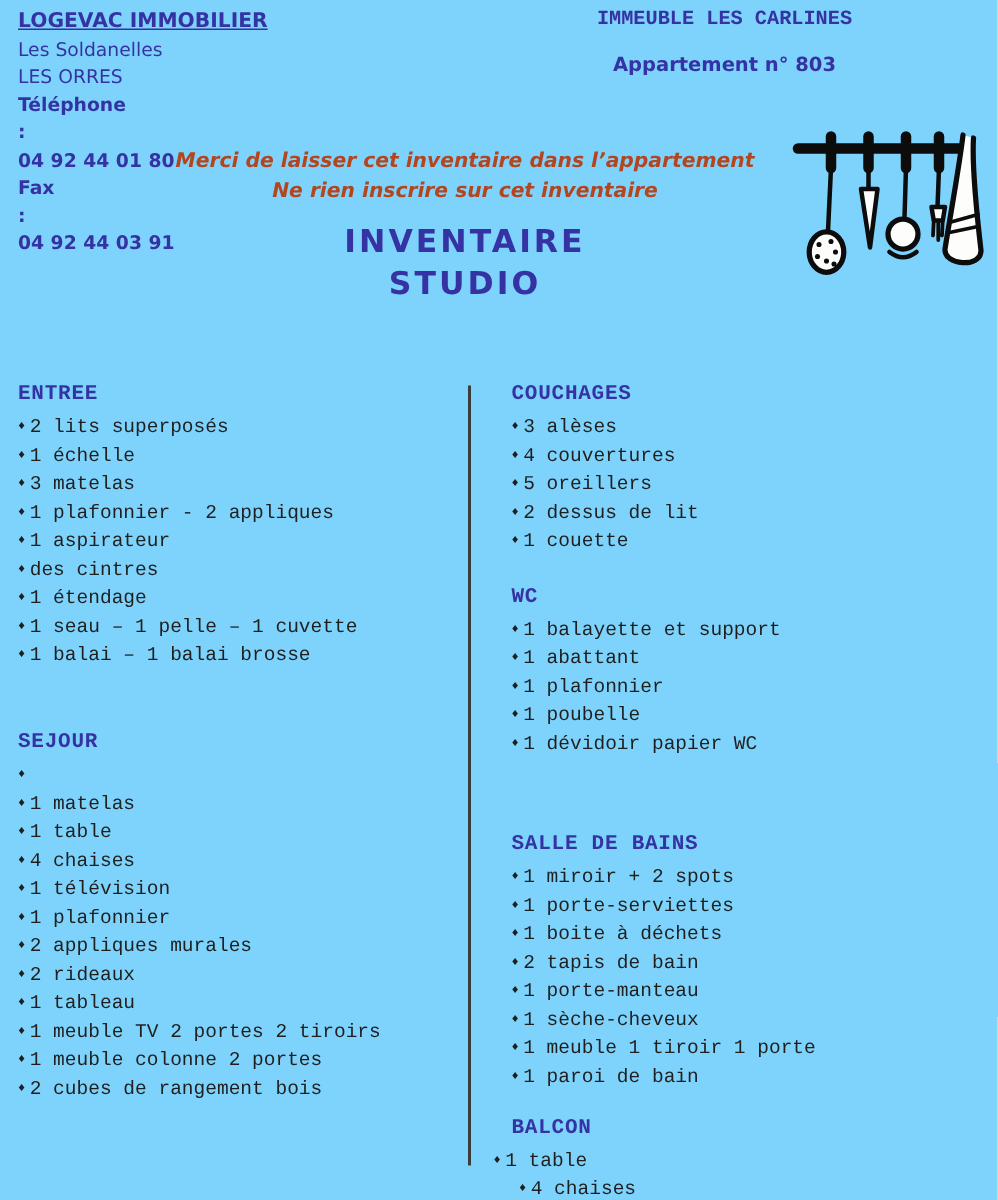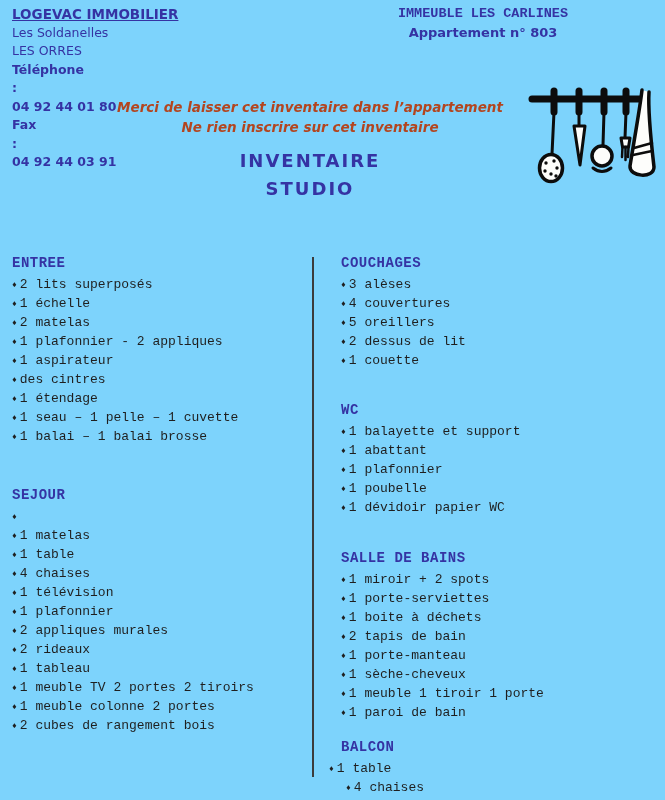--- a/index.html
+++ b/index.html
@@ -18,49 +18,49 @@
     overflow:hidden;
   }
   
   .agency{position:absolute;left:12px;top:5px;font-size:12.5px;line-height:18.5px;color:var(--blue);}
   .agency-name{font-weight:bold;font-size:13.5px;text-decoration:underline;}
   .contact-row{font-weight:bold;display:flex;flex-direction:column;}
   .contact-row .lbl{display:inline-block;width:80px;}
   .contact-row .sep{margin-right:7px;}
   .building{position:absolute;left:368px;top:6px;width:230px;text-align:center;color:var(--blue);font-weight:bold;}
   .building-name{font-size:13.5px;font-family:Liberation Mono, monospace;}
-  .building-apartment{margin-top:4px;font-size:13px;}
+  .building-apartment{margin-top:15px;font-size:13px;}
   
   .notice{
     position:absolute;top:97px;left:110px;width:400px;
     text-align:center;color:var(--red);
     font-weight:bold;font-style:italic;font-size:13.5px;line-height:20px;
   }
   .notice div{}
   
   .doc-title{
     position:absolute;top:147px;left:145px;width:330px;text-align:center;
-    color:var(--blue);font-weight:bold;font-size:18px;line-height:28px;letter-spacing:2px;
+    color:var(--blue);font-weight:bold;font-size:21px;line-height:28px;letter-spacing:2px;
   }
   
   .utensils{position:absolute;left:521px;top:86px;}
   
   .columns{position:absolute;left:0;top:255px;width:665px;height:545px;font-family:Liberation Mono, monospace;}
   .column{position:absolute;top:0;}
   .column.left{left:12px;width:296px;}
   .column.right{left:341px;width:315px;}
   .divider{position:absolute;left:312px;top:2px;width:2px;height:520px;background:#3c3c3c;}
   .section .sec-header{color:var(--blue);font-weight:bold;font-size:14px;height:20px;letter-spacing:.5px;}
   ul.items{list-style:none;margin:0;padding:0;}
   ul.items li{height:19px;font-size:13px;display:flex;align-items:center;white-space:nowrap;}
   .bullet{font-size:8px;margin-right:3px;line-height:1;}
   
   .column.left  .section:nth-child(2){margin-top:41px;}
-  .column.right .section:nth-child(2){margin-top:32px;}
-  .column.right .section:nth-child(3){margin-top:33px;}
+  .column.right .section:nth-child(2){margin-top:20px;}
+  .column.right .section:nth-child(3){margin-top:50px;}
   .column.right .section:nth-child(4){margin-top:17px;}
   
   .column.right .section:nth-child(4) li:nth-child(1){margin-left:-12px;}
   .column.right .section:nth-child(4) li:nth-child(2){margin-left:5px;}
 </style>
 </head>
 <body>
 
 <div class="page">
 
@@ -140,21 +140,21 @@
             <li>
               <span class="bullet">♦</span>
               <span>2 lits superposés</span>
             </li>
             <li>
               <span class="bullet">♦</span>
               <span>1 échelle</span>
             </li>
             <li>
               <span class="bullet">♦</span>
-              <span>2 matelas</span>
+              <span>3 matelas</span>
             </li>
             <li>
               <span class="bullet">♦</span>
               <span>1 plafonnier - 2 appliques</span>
             </li>
             <li>
               <span class="bullet">♦</span>
               <span>1 aspirateur</span>
             </li>
             <li>

